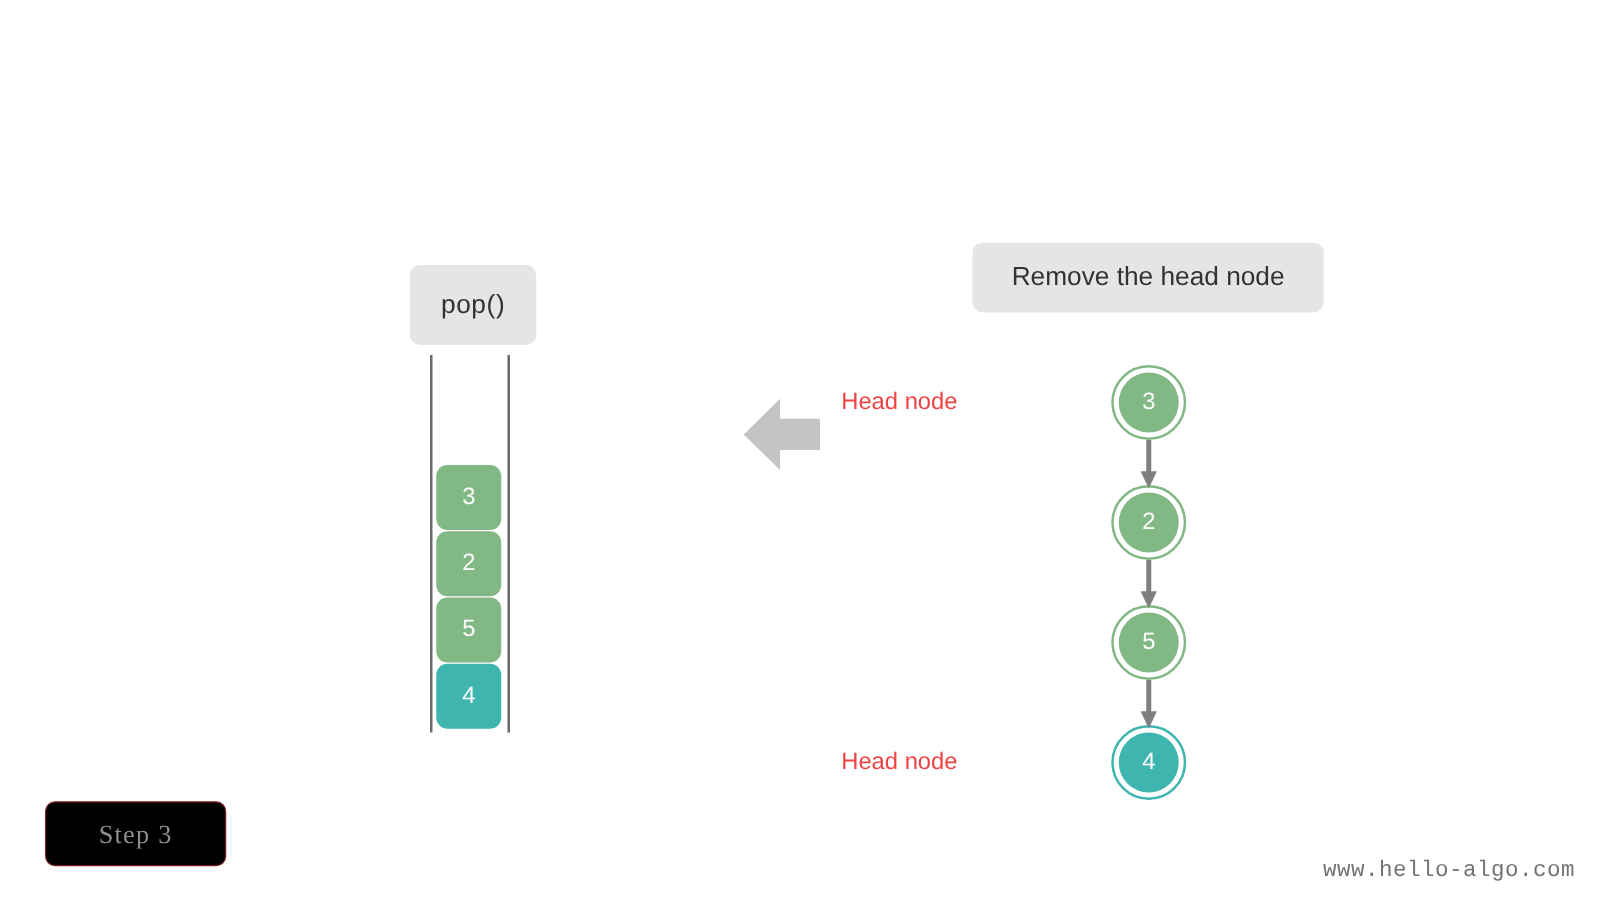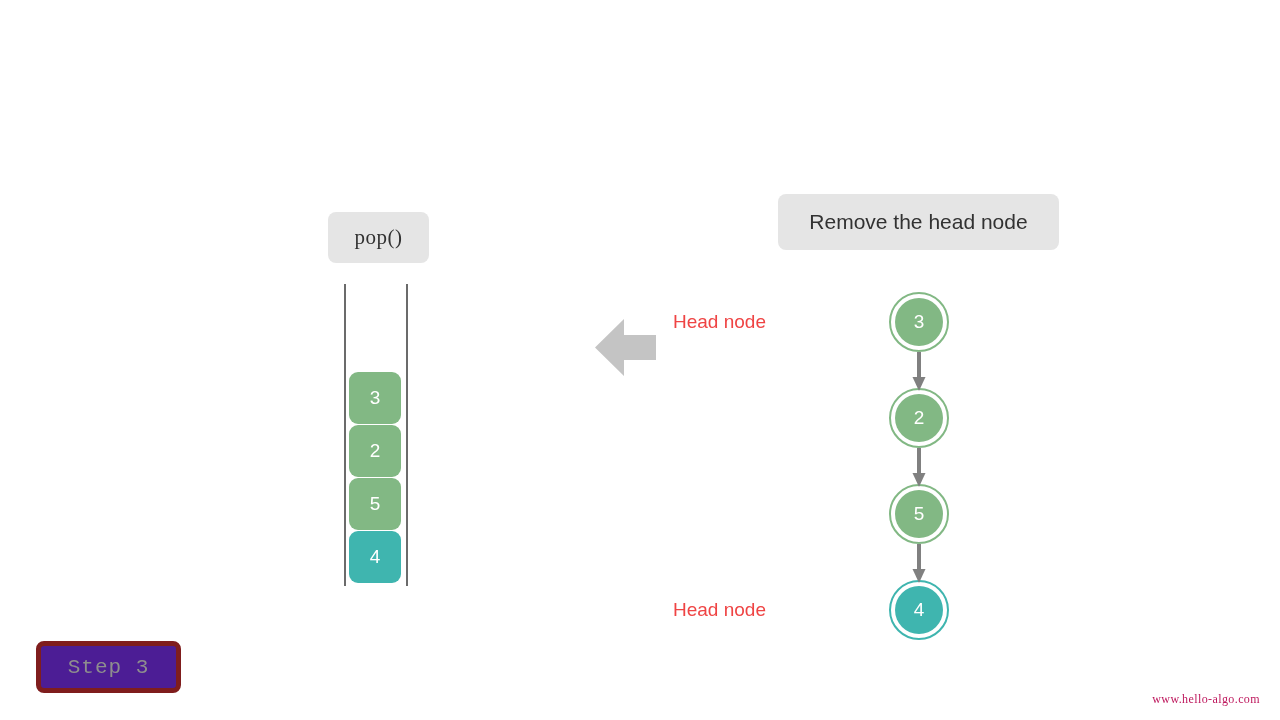--- a/index.html
+++ b/index.html
@@ -29,22 +29,22 @@
     display: flex;
     align-items: center;
     justify-content: center;
     color: #323232;
     box-sizing: border-box;
   }
   #op-badge-pop {
     left: 328px;
     top: 212px;
     width: 101px;
-    height: 51px;
-    font-family: Liberation Serif, serif;
+    height: 64px;
+    font-family: Liberation Sans, sans-serif;
     font-size: 21px;
     letter-spacing: 0.5px;
   }
   #op-badge-desc {
     left: 778px;
     top: 194px;
     width: 281px;
     height: 56px;
     font-size: 21px;
     font-family: "Liberation Sans", sans-serif;
@@ -149,39 +149,39 @@
     white-space: nowrap;
   }
 
   
   #step-badge {
     position: absolute;
     left: 36px;
     top: 641px;
     width: 145px;
     height: 52px;
-    border: 5px solid #7f1d1d;
+    border: 1px solid #7f1d1d;
     border-radius: 8px;
-    background: #4c1d95;
+    background: #000000;
     display: flex;
     align-items: center;
     justify-content: center;
     color: #8e8e8e;
-    font-family: Liberation Mono, monospace;
+    font-family: Liberation Serif, serif;
     font-size: 21px;
     letter-spacing: 1px;
     box-sizing: border-box;
   }
   #watermark {
     position: absolute;
     right: 20px;
     bottom: 13px;
-    color: #be185d;
-    font-family: Liberation Serif, serif;
-    font-size: 12px;
+    color: #737373;
+    font-family: Liberation Mono, monospace;
+    font-size: 18px;
     letter-spacing: 0.4px;
   }
 </style>
 </head>
 <body>
 
 <div class="stage">
 
   <div class="op-badge" id="op-badge-pop">pop()</div>
 

